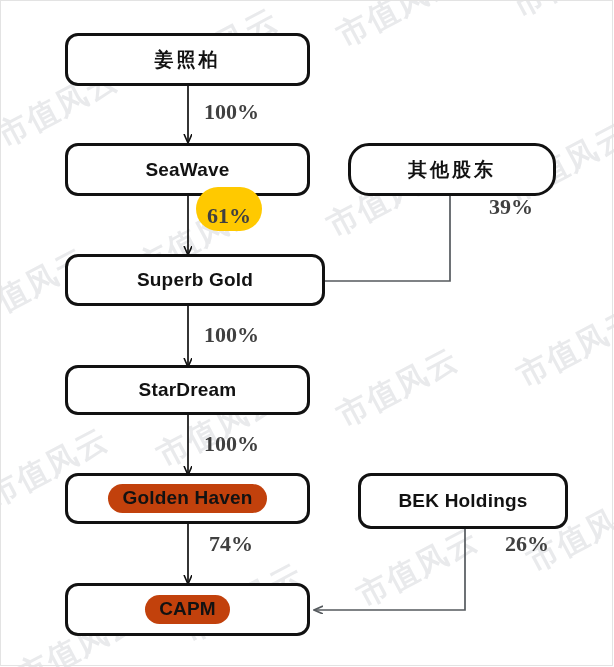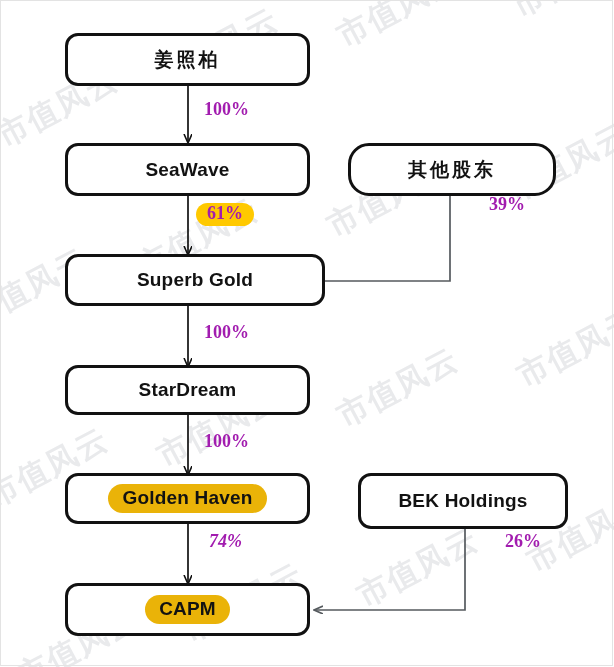--- a/index.html
+++ b/index.html
@@ -72,38 +72,38 @@
     white-space: nowrap;
     padding: 2px 6px;
   }
   .node-label.cjk {
     font-family: "DejaVu Serif", serif;
     font-size: 19px;
     letter-spacing: 3px;
     font-weight: 700;
   }
   .node-label.hl {
-    background: #eab308;
+    background: #c2410c;
     border-radius: 999px;
     padding: 3px 14px 4px 14px;
   }
   
   .edge-label {
     position: absolute;
     z-index: 4;
-    font-size: 18px;
-    font-weight: 700;
-    color: #a21caf;
+    font-size: 22px;
+    font-weight: 700;
+    color: #404040;
     white-space: nowrap;
     font-family: "Liberation Serif", serif;
   }
   .edge-label.hl > span {
     background: #FFC900;
     border-radius: 999px;
-    padding: 0 11px 3px 11px;
+    padding: 16px 11px 3px 11px;
   }
 </style>
 </head>
 <body>
 
 <div id="canvas">
 
   <div id="watermark-layer">
     <div class="wm" style="left:-10px;  top:120px;">市值风云</div>
     <div class="wm" style="left:150px; top:60px;">市值风云</div>
@@ -198,21 +198,21 @@
   </div>
 
   <div class="edge-label" style="left:204px; top:322px;">
     <span>100%</span>
   </div>
 
   <div class="edge-label" style="left:204px; top:431px;">
     <span>100%</span>
   </div>
 
-  <div class="edge-label" style="left:209px; top:531px;font-style:italic;">
+  <div class="edge-label" style="left:209px; top:531px;">
     <span>74%</span>
   </div>
 
   <div class="edge-label" style="left:505px; top:531px;">
     <span>26%</span>
   </div>
 
 </div>
 
 </body></html>

